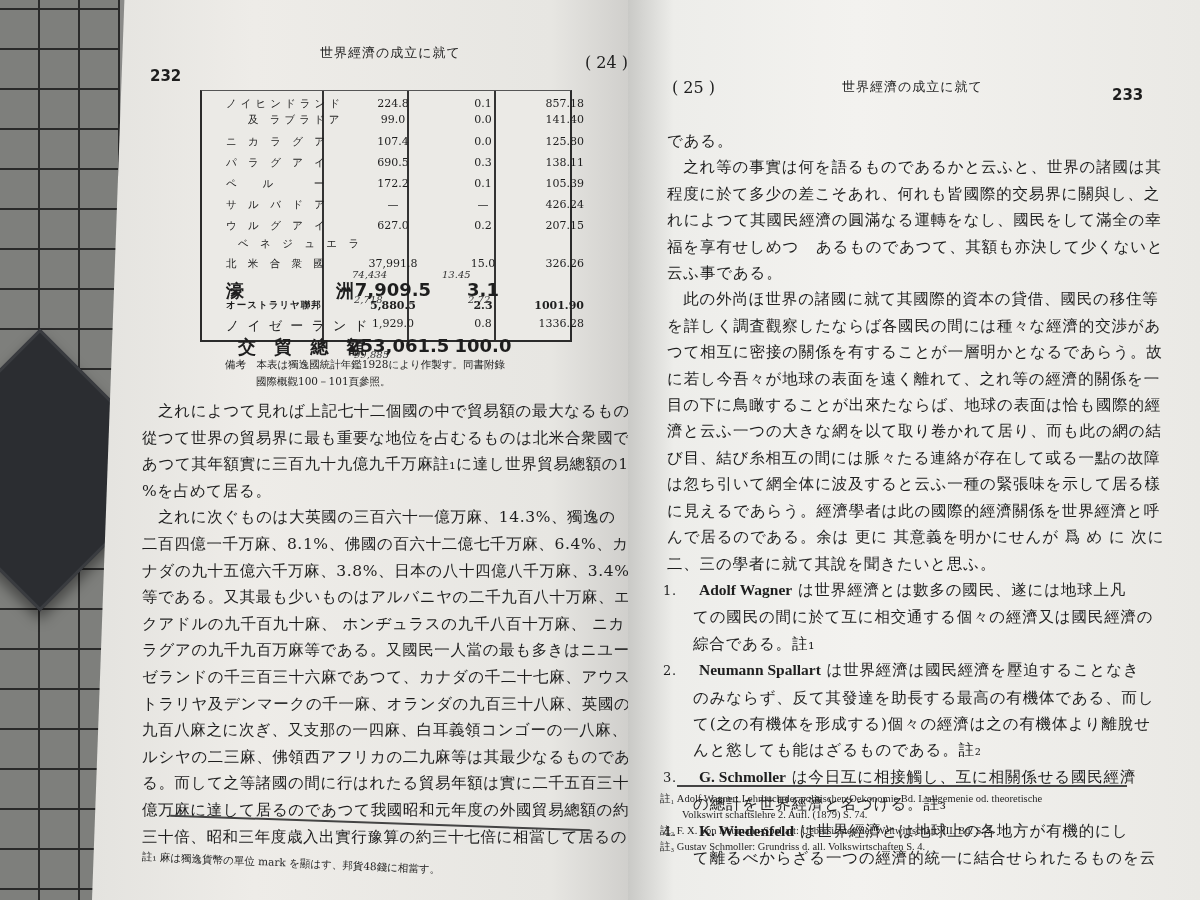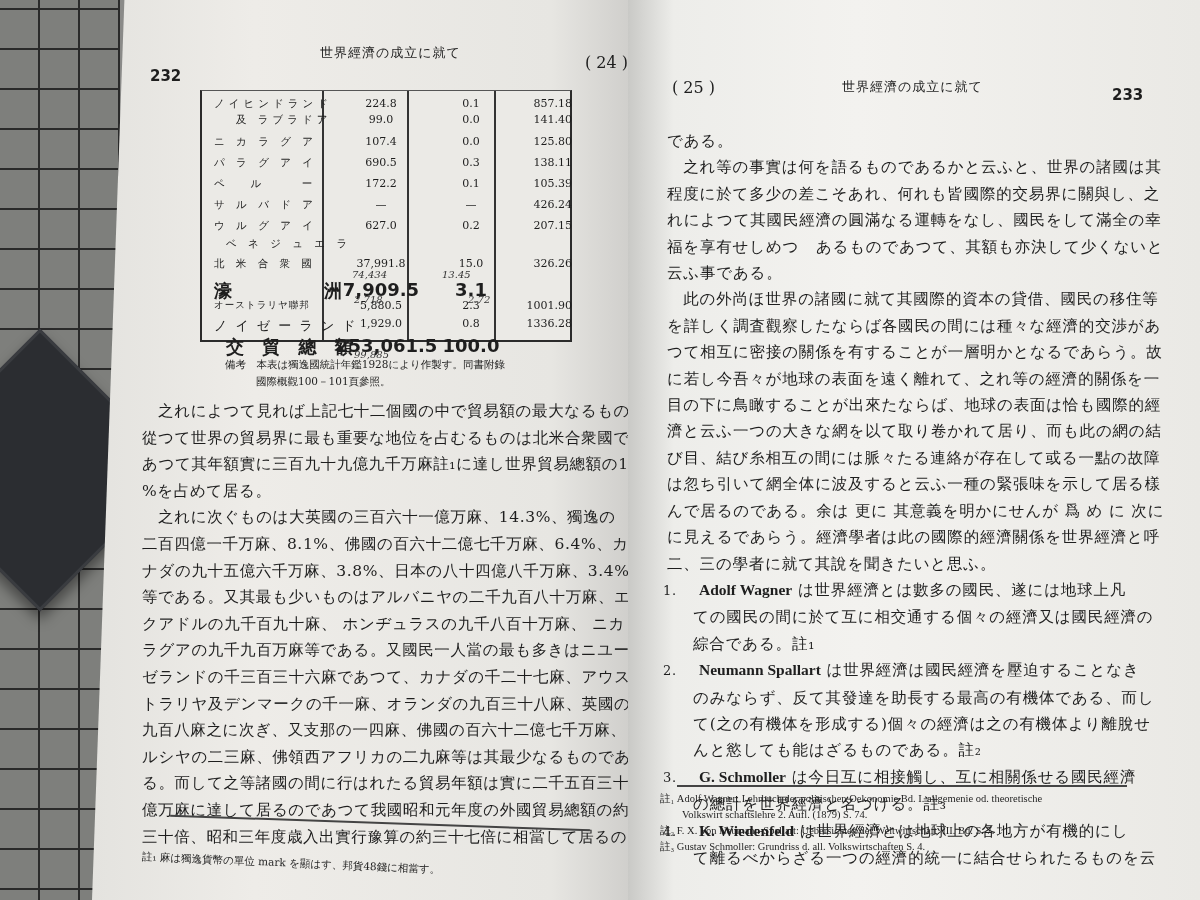--- a/index.html
+++ b/index.html
@@ -46,21 +46,21 @@
     .paren-num { position: absolute; font-size: 16px; }
 
     
     .stat-table {
       position: absolute; left: 200px; top: 90px; width: 372px; height: 252px;
       border: 2px solid #2b2b2b; border-top: 1px solid #555;
       background: #ebeae6;
     }
     .stat-table .col-line { position: absolute; top: 0; bottom: 0; width: 1.5px; background: #333; }
     .stat-row {
-      position: absolute; left: 4px; width: 100%; height: 20px; font-size: 11px; padding-left: 42px;
+      position: absolute; left: 16px; width: 100%; height: 20px; font-size: 11px; padding-left: 42px;
     }
     .stat-row .c0 { position: absolute; left: 8px; width: 110px; letter-spacing: 4px; white-space: nowrap; font-size: 10.5px; }
     .stat-row .c1 { position: absolute; left: 130px; width: 90px; text-align: center; }
     .stat-row .c2 { position: absolute; left: 225px; width: 80px; text-align: center; }
     .stat-row .c3 { position: absolute; left: 300px; width: 66px; text-align: right; }
     .stat-row.bold .c0, .stat-row.bold .c1, .stat-row.bold .c2 { font-weight: bold; font-family: "DejaVu Sans", sans-serif; font-size: 18px; }
     .handnote { position: absolute; font-family: "DejaVu Serif", serif; font-style: italic; font-size: 10px; color: #333; }
 
     .table-note { position: absolute; left: 225px; top: 356px; font-size: 10.5px; line-height: 17px; }
     .table-note .indent { padding-left: 31px; }
@@ -149,21 +149,21 @@
   </div>
   <span class="handnote" style="left:150px;top:178px;">74,434</span>
   <span class="handnote" style="left:240px;top:178px;">13.45</span>
   <div class="stat-row bold" style="top:188px;">
     <span class="c0">濠　　　　洲</span>
     <span class="c1">7,909.5</span>
     <span class="c2">3.1</span>
   </div>
   <span class="handnote" style="left:152px;top:203px;">2,718</span>
   <span class="handnote" style="left:244px;top:203px;margin-left:22px;">2.72</span>
-  <div class="stat-row" style="top:208px;">
+  <div class="stat-row" style="top:208px;font-weight:bold;">
     <span class="c0" style="font-size:9.5px;letter-spacing:1px;">オーストラリヤ聯邦</span>
     <span class="c1">5,880.5</span>
     <span class="c2">2.3</span>
     <span class="c3">1001.90</span>
   </div>
   <div class="stat-row" style="top:226px;">
     <span class="c0" style="font-size:13px;letter-spacing:2px;">ノ イ ゼ ー ラ ン ド</span>
     <span class="c1">1,929.0</span>
     <span class="c2">0.8</span>
     <span class="c3">1336.28</span>
@@ -187,21 +187,21 @@
   <div>あつて其年額實に三百九十九億九千万麻註₁に達し世界貿易總額の15</div>
   <div>%を占めて居る。</div>
   <div>　之れに次ぐものは大英國の三百六十一億万麻、14.3%、獨逸の</div>
   <div>二百四億一千万麻、8.1%、佛國の百六十二億七千万麻、6.4%、カ</div>
   <div>ナダの九十五億六千万麻、3.8%、日本の八十四億八千万麻、3.4%</div>
   <div>等である。又其最も少いものはアルバニヤの二千九百八十万麻、エ</div>
   <div>クアドルの九千百九十麻、 ホンヂュラスの九千八百十万麻、 ニカ</div>
   <div>ラグアの九千九百万麻等である。又國民一人當の最も多きはニユー</div>
   <div>ゼランドの千三百三十六麻であつて、カナダの千二十七麻、アウス</div>
   <div>トラリヤ及デンマークの千一麻、オランダの九百三十八麻、英國の</div>
-  <div>九百八麻之に次ぎ、又支那の一四麻、佛國の百六十二億七千万麻、</div>
+  <div>九百八麻之に次ぎ、又支那の一四麻、白耳義領コンゴーの一八麻、</div>
   <div>ルシヤの二三麻、佛領西アフリカの二九麻等は其最少なるものであ</div>
   <div>る。而して之等諸國の間に行はれたる貿易年額は實に二千五百三十</div>
   <div>億万麻に達して居るのであつて我國昭和元年度の外國貿易總額の約</div>
   <div>三十倍、昭和三年度歳入出實行豫算の約三十七倍に相當して居るの</div>
 </div>
 
 <div class="rule" style="left:170px;top:822px;width:420px;transform:rotate(2deg);"></div>
 <div class="footnotes left-foot">註₁ 麻は獨逸貨幣の單位 mark を顯はす、邦貨48錢に相當す。</div>
 
 <div class="page page-right"></div>
@@ -217,22 +217,22 @@
   <div>福を享有せしめつゝあるものであつて、其額も亦決して少くないと</div>
   <div>云ふ事である。</div>
   <div>　此の外尚ほ世界の諸國に就て其國際的資本の貸借、國民の移住等</div>
   <div>を詳しく調査觀察したならば各國民の間には種々な經濟的交渉があ</div>
   <div>つて相互に密接の關係を有することが一層明かとなるであらう。故</div>
   <div>に若し今吾々が地球の表面を遠く離れて、之れ等の經濟的關係を一</div>
   <div>目の下に鳥瞰することが出來たならば、地球の表面は恰も國際的經</div>
   <div>濟と云ふ一つの大きな網を以て取り卷かれて居り、而も此の網の結</div>
   <div>び目、結び糸相互の間には脈々たる連絡が存在して或る一點の故障</div>
   <div>は忽ち引いて網全体に波及すると云ふ一種の緊張味を示して居る樣</div>
+  <div>に見えるであらう。經濟學者は此の國際的經濟關係を世界經濟と呼</div>
   <div>んで居るのである。余は 更に 其意義を明かにせんが 爲 め に 次に</div>
-  <div>に見えるであらう。經濟學者は此の國際的經濟關係を世界經濟と呼</div>
   <div>二、三の學者に就て其說を聞きたいと思ふ。</div>
 
   <div class="item-line">
     <span class="item-num">1.</span><span class="latin">Adolf Wagner</span> <span>は世界經濟とは數多の國民、遂には地球上凡</span>
   </div>
   <div class="item-line">ての國民の間に於て互に相交通する個々の經濟又は國民經濟の</div>
   <div class="item-line">綜合である。註₁</div>
 
   <div class="item-line">
     <span class="item-num">2.</span><span class="latin">Neumann Spallart</span> <span>は世界經濟は國民經濟を壓迫することなき</span>

